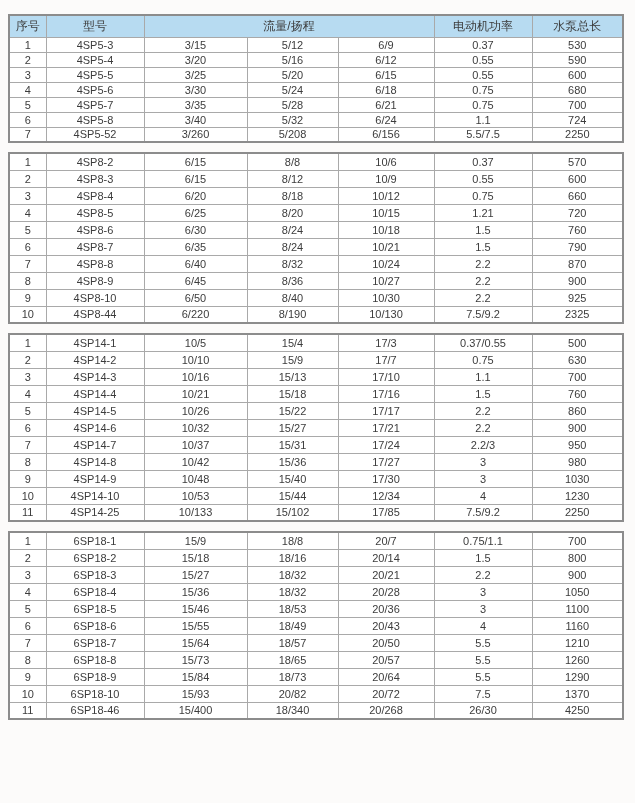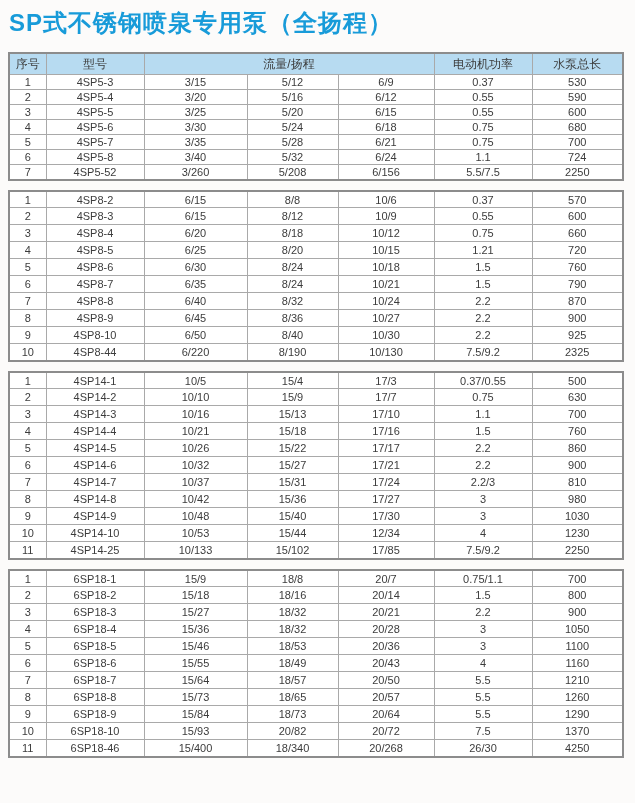--- a/index.html
+++ b/index.html
@@ -55,21 +55,20 @@
   }
   table.g0 td{height:15px;}
   table.g1 td{height:17px;}
   table.g2 td{height:17px;}
   table.g3 td{height:17px;}
 </style>
 </head>
 <body>
 
 <div class="page">
-  <h1 class="page-title">SP式不锈钢喷泉专用泵（全扬程）</h1>
   <div class="tables-root" id="tables-root">
       <table class="spec g0">
         <colgroup>
           <col style="width: 37px;">
           <col style="width: 98px;">
           <col style="width: 103px;">
           <col style="width: 91px;">
           <col style="width: 96px;">
           <col style="width: 98px;">
           <col style="width: 91px;">
@@ -317,21 +316,21 @@
             <td>2.2</td>
             <td>900</td>
           </tr>
           <tr>
             <td>7</td>
             <td>4SP14-7</td>
             <td>10/37</td>
             <td>15/31</td>
             <td>17/24</td>
             <td>2.2/3</td>
-            <td>810</td>
+            <td>950</td>
           </tr>
           <tr>
             <td>8</td>
             <td>4SP14-8</td>
             <td>10/42</td>
             <td>15/36</td>
             <td>17/27</td>
             <td>3</td>
             <td>980</td>
           </tr>

